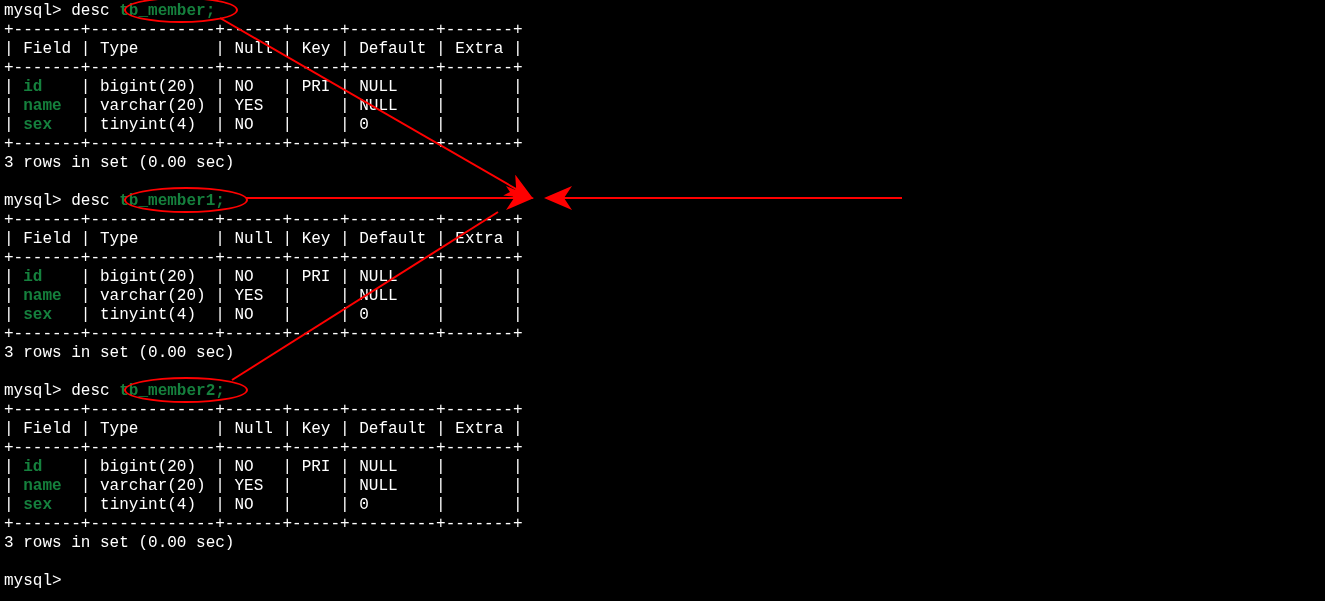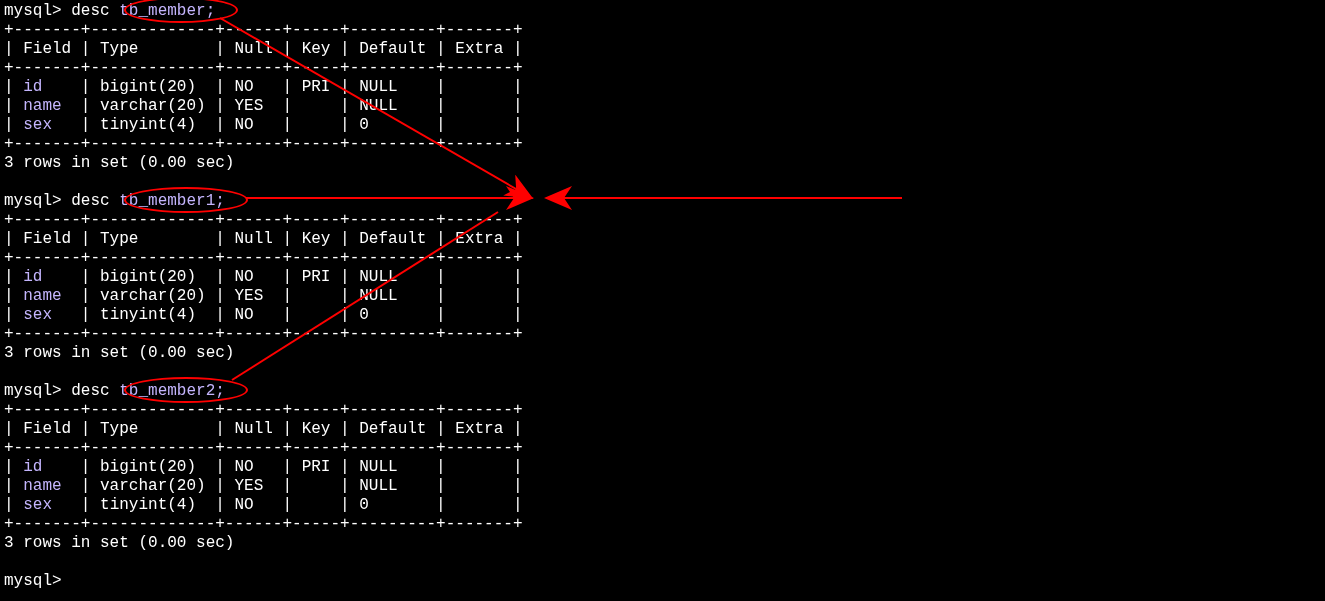--- a/index.html
+++ b/index.html
@@ -13,21 +13,21 @@
   .term{
     position:relative;
     font-family:"Consolas","Courier New",monospace;
     font-size:16px;
     line-height:19px;
     color:#fff;
     white-space:pre;
     padding:2px 4px;
     letter-spacing:0;
   }
-  .yellow{color:#c4b5fd;font-weight:normal;}
+  .yellow{color:#15803d;font-weight:bold;}
   .circ{
     position:absolute;
     border:2px solid #ff0000;
     border-radius:50%;
     background:transparent;
     pointer-events:none;
   }
   svg.overlay{
     position:absolute;
     left:0;top:0;

